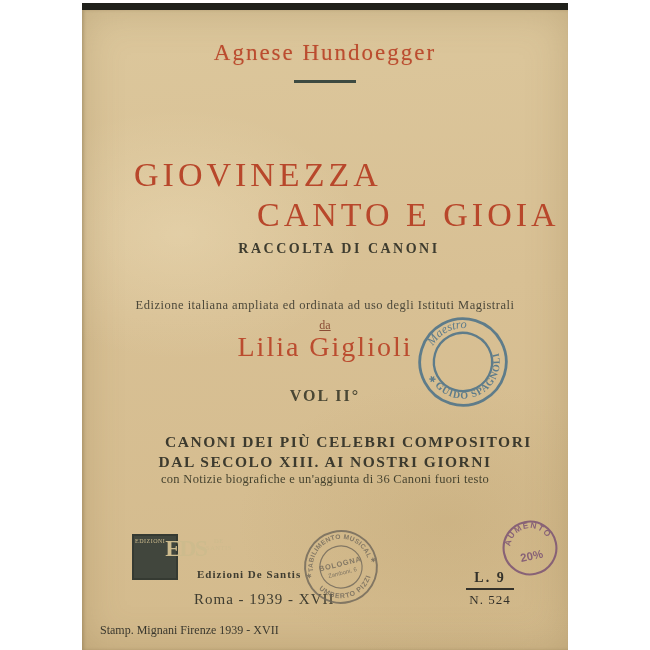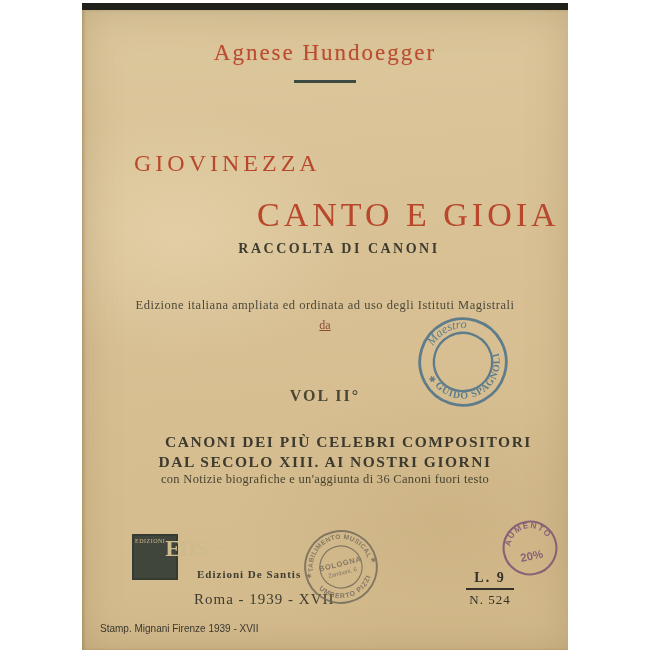--- a/index.html
+++ b/index.html
@@ -23,21 +23,21 @@
 
   .author {
     top: 30px; font-size: 23px; letter-spacing: 2px;
     color: #bb4c2f; text-shadow: 0 0 1px rgba(187,76,47,0.35);
   }
   .author-rule {
     top: 70px; left: 50%; margin-left: -31px;
     width: 62px; height: 3px; background: #3d4a41;
   }
 
-  .title-1 { top: 140px; left: 52px; font-size: 24px; letter-spacing: 4px; color: #b8472b; }
+  .title-1 { top: 146px; left: 52px; font-size: 34px; letter-spacing: 4px; color: #b8472b; }
   .title-2 { top: 186px; left: 175px; font-size: 34px; letter-spacing: 4px; color: #b8472b; }
 
   .subtitle { top: 231px; font-size: 14px; font-weight: bold; letter-spacing: 2.5px; color: #3e3c2f; padding-left: 28px; }
 
   .edition { top: 288px; font-size: 12.5px; letter-spacing: 0.5px; color: #4c483a; }
   .edition-by { top: 308px; font-size: 12px; color: #8a4c35; text-decoration: underline; }
   .editor { top: 321px; font-size: 28px; letter-spacing: 2px; color: #bb4c2f; }
   .volume { top: 377px; font-size: 16px; font-weight: bold; letter-spacing: 2px; color: #4a4734; }
 
   .series-1 { top: 423px; font-size: 15.5px; font-weight: bold; letter-spacing: 1.5px; color: #3c3a2e; padding-left: 47px; }
@@ -57,22 +57,22 @@
 
   .pub-name  { left: 115px; top: 558px; font-size: 11px; letter-spacing: 1px; color: #3e3c30; font-weight: bold; }
   .pub-place { left: 112px; top: 581px; font-size: 15px; letter-spacing: 1px; color: #3e3c30; }
 
   .price-block { left: 378px; top: 560px; width: 60px; text-align: center; }
   .price-lire { font-size: 14px; font-weight: bold; letter-spacing: 2px; color: #33312a; }
   .price-rule { width: 48px; height: 2px; background: #33312a; margin: 2px auto 2px auto; }
   .price-num  { font-size: 13px; letter-spacing: 1px; color: #33312a; }
 
   .printer {
-    left: 18px; top: 613px; font-size: 10px; color: #3a382e;
-    font-family: Liberation Sans, sans-serif;
+    left: 18px; top: 613px; font-size: 12px; color: #3a382e;
+    font-family: Liberation Serif, serif;
   }
 
   .stamp { position: absolute; }
   .stamp svg { display: block; }
   .stamp-spagnoli { left: 334px; top: 305px; width: 94px; height: 94px; transform: rotate(-28deg); opacity: 0.85; }
   .stamp-pizzi    { left: 220px; top: 518px; width: 78px; height: 78px; transform: rotate(-14deg); opacity: 0.8; }
   .stamp-aumento  { left: 418px; top: 508px; width: 60px; height: 60px; transform: rotate(-12deg); opacity: 0.85; }
 </style>
 </head>
 <body>
@@ -82,20 +82,21 @@
   <div class="abs centered author">Agnese Hundoegger</div>
   <div class="abs author-rule"></div>
 
   <div class="abs title-1">GIOVINEZZA</div>
   <div class="abs title-2">CANTO E GIOIA</div>
 
   <div class="abs centered subtitle">RACCOLTA DI CANONI</div>
 
   <div class="abs centered edition">Edizione italiana ampliata ed ordinata ad uso degli Istituti Magistrali</div>
   <div class="abs centered edition-by">da</div>
+  <div class="abs centered editor">Lilia Giglioli</div>
   <div class="abs centered volume">VOL II°</div>
 
   <div class="abs centered series-1">CANONI DEI PIÙ CELEBRI COMPOSITORI</div>
   <div class="abs centered series-2">DAL SECOLO XIII. AI NOSTRI GIORNI</div>
   <div class="abs centered series-3">con Notizie biografiche e un'aggiunta di 36 Canoni fuori testo</div>
 
   <div class="abs logo">
     <div class="logo-top">EDIZIONI</div>
     <div class="logo-mid">EDS</div>
     <div class="logo-bottom">DE SANTIS</div>

